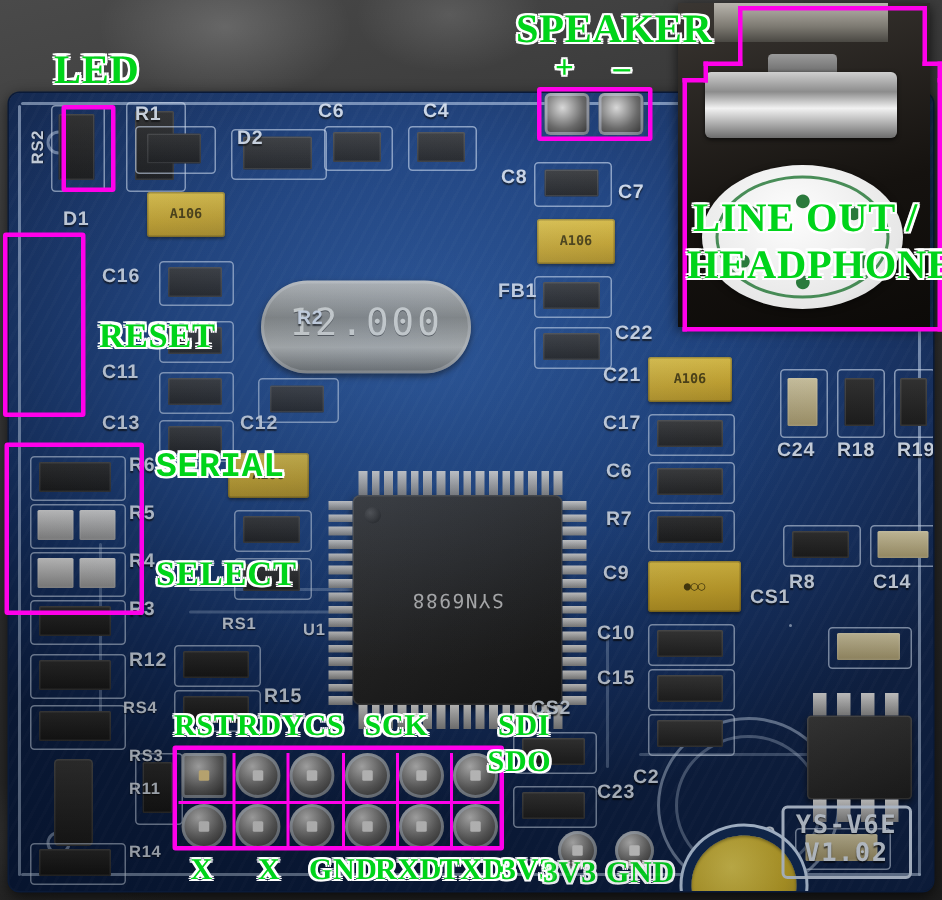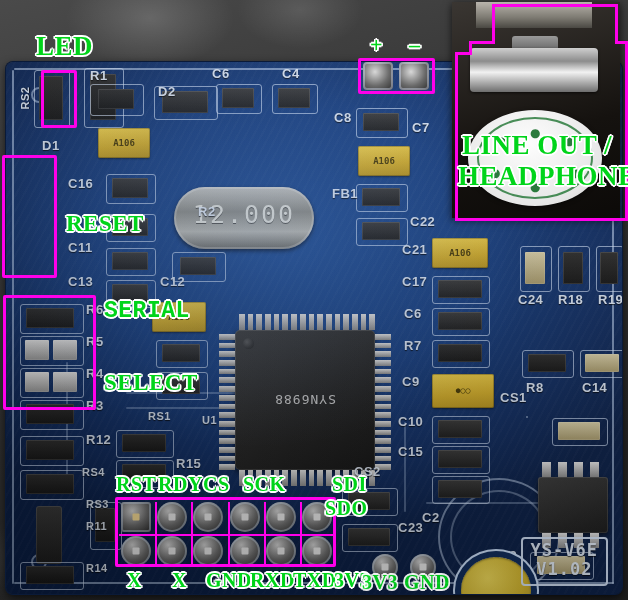--- a/index.html
+++ b/index.html
@@ -510,20 +510,21 @@
       <div class="gl" style="left: 119px; top: 534px; width: 215px; height: 2px;"></div>
     </div>
 
   <div class="ann big" style="left:36px;top:33px;">LED</div>
 
   <div class="ann mid" style="left:66px;top:212px;">RESET</div>
 
   <div class="ann mid" style="left:104px;top:300px;font-family:Liberation Mono, monospace;">SERIAL</div>
   <div class="ann mid" style="left:104px;top:371px;">SELECT</div>
 
+  <div class="ann big" style="left:344px;top:6px;">SPEAKER</div>
   <div class="ann sign" style="left:370px;top:34px;">+</div>
   <div class="ann sign" style="left:409px;top:34px;">–</div>
 
   <div class="ann big" style="left:462px;top:132px;">LINE OUT /</div>
   <div class="ann big" style="left:458px;top:163px;">HEADPHONE</div>
 
   <div id="top-pin-labels">
       <div class="ann pin" style="left: 116px; top: 474px;">RST</div>
       <div class="ann pin" style="left: 158px; top: 474px;">RDY</div>
       <div class="ann pin" style="left: 203px; top: 474px;">CS</div>

